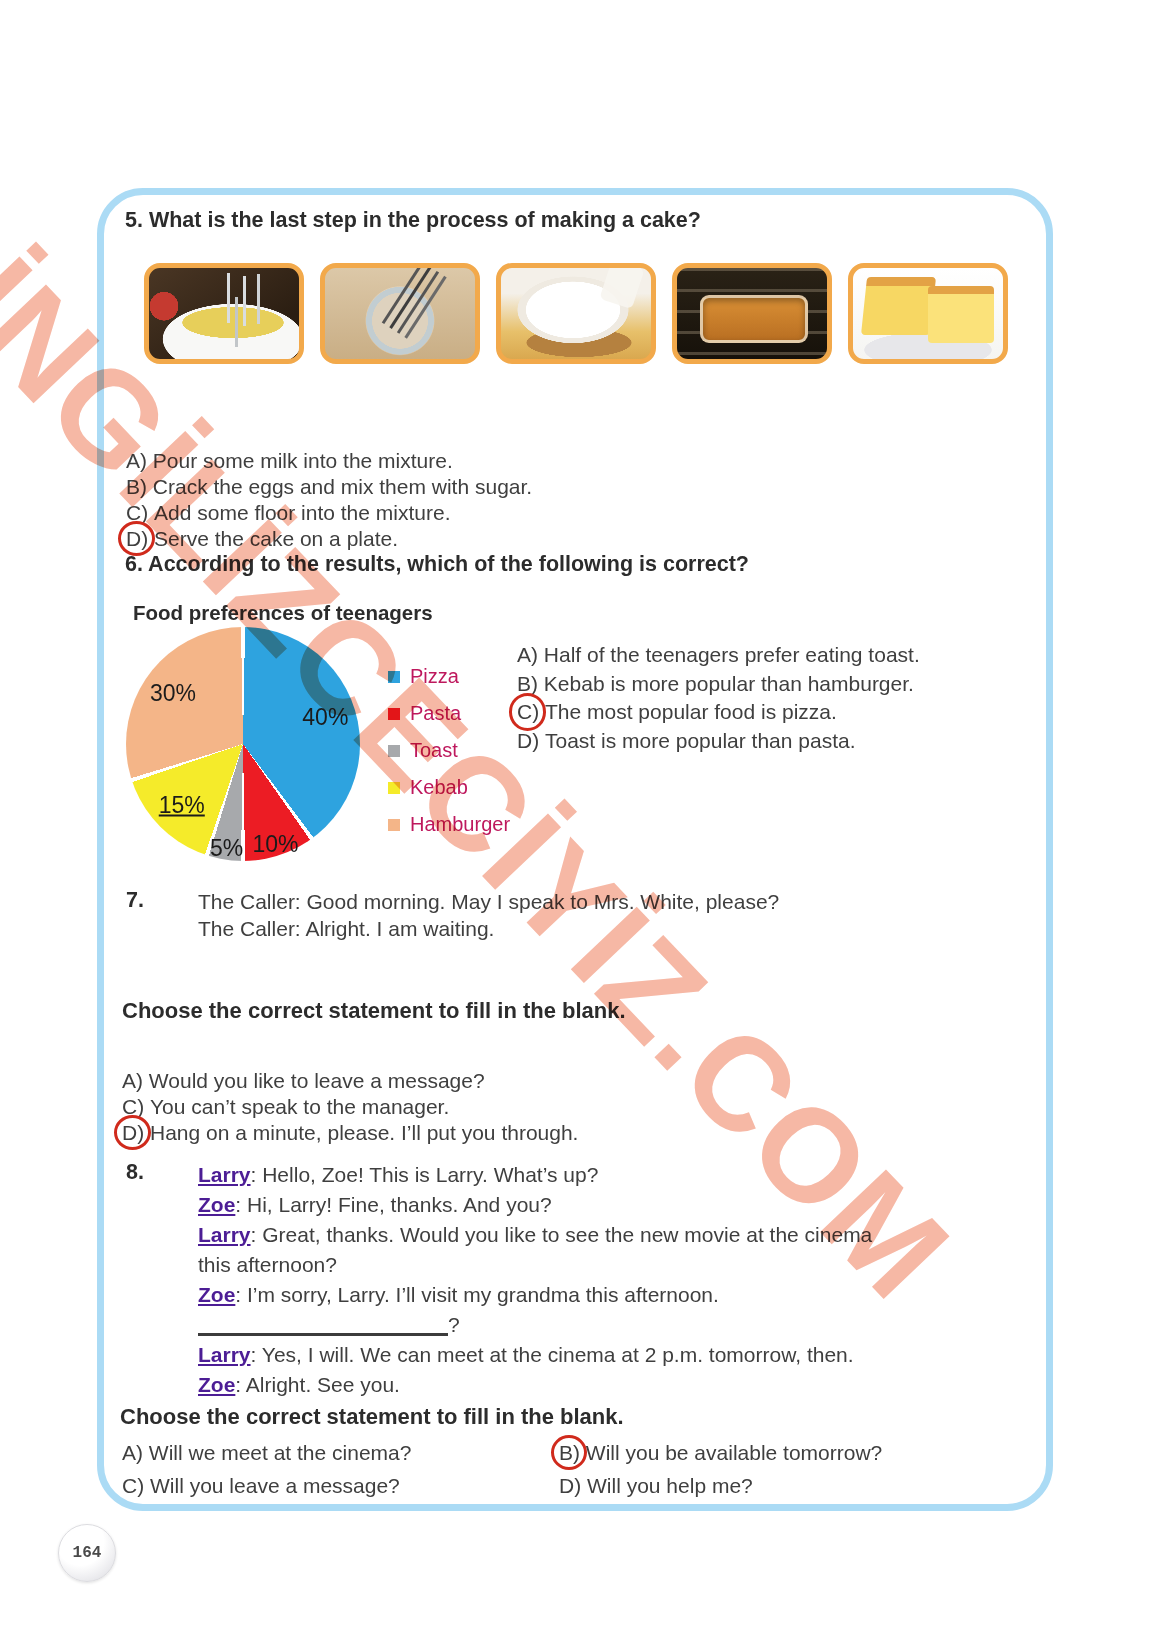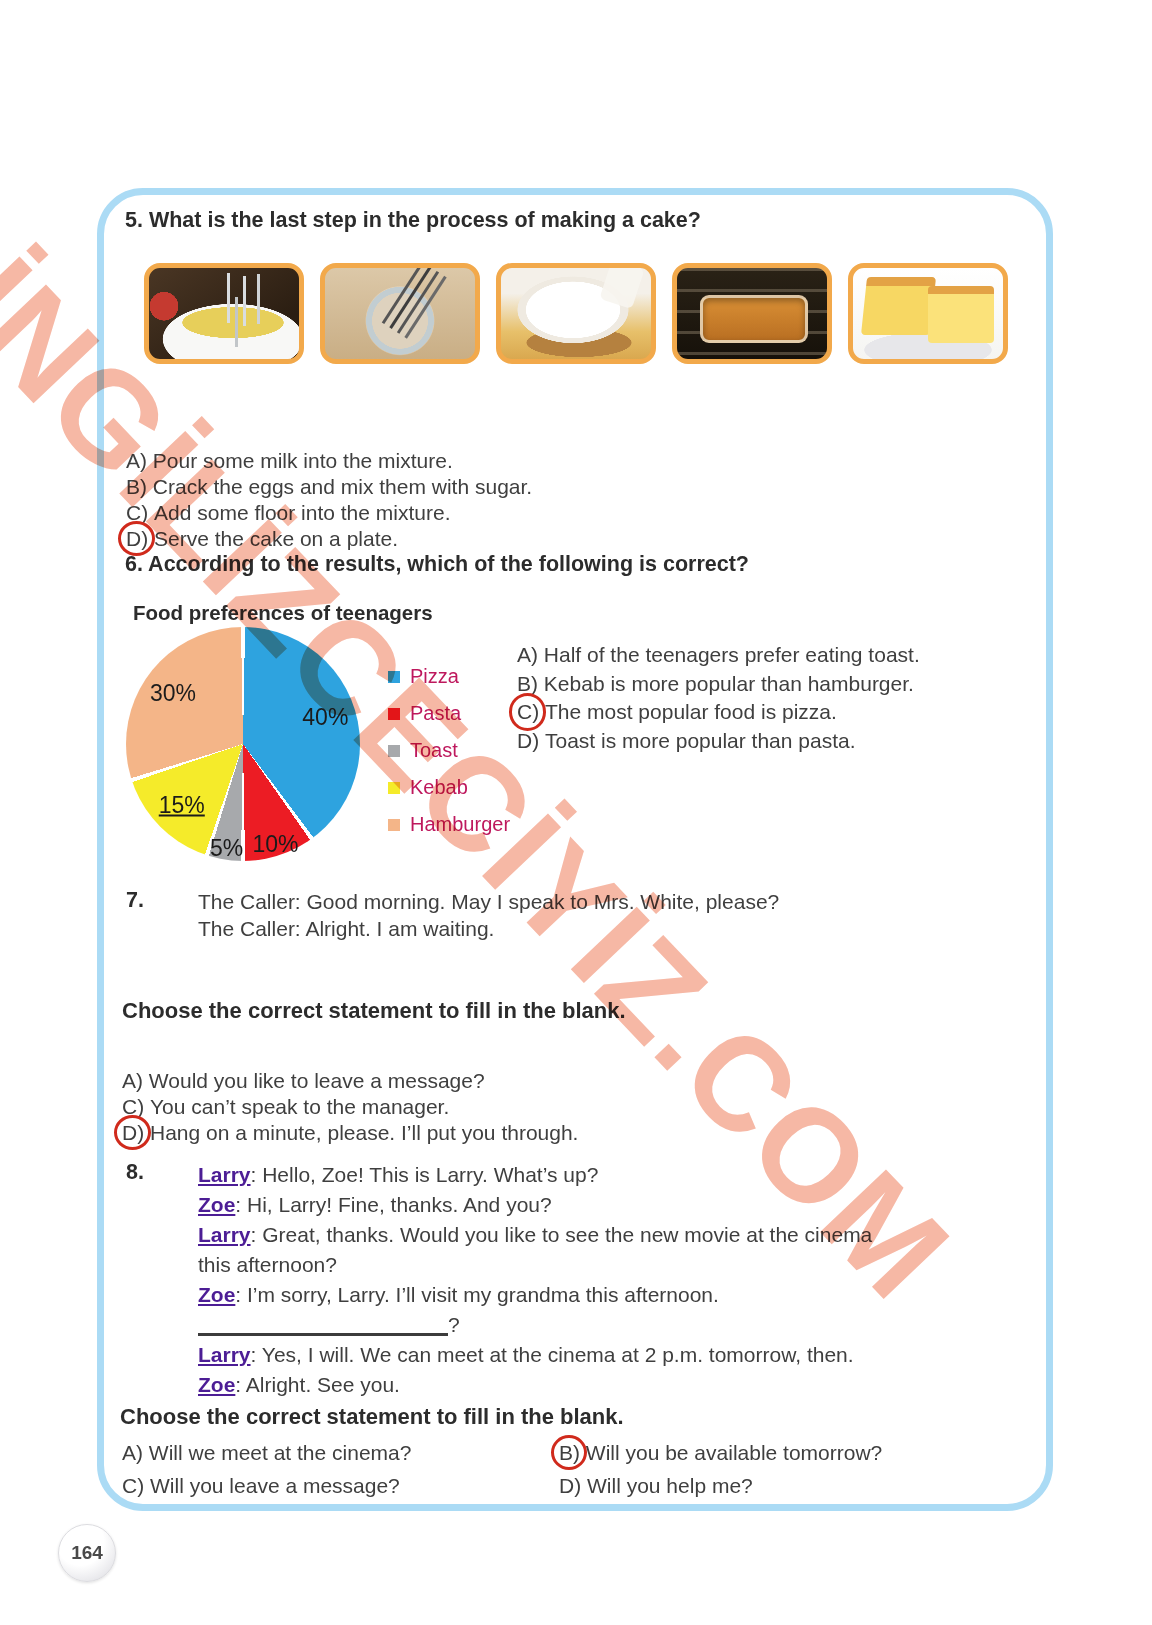--- a/index.html
+++ b/index.html
@@ -89,21 +89,21 @@
   .speaker{font-weight:bold;color:#4c1d95;text-decoration:underline;}
   #q8-heading{left:120px;top:1404px;}
   #q8-options{left:122px;top:1440px;display:grid;grid-template-columns:437px auto;row-gap:7px;}
 
   
   #badge{
     left:58px;top:1524px;width:56px;height:56px;border-radius:50%;
     background:radial-gradient(circle at 38% 30%, #ffffff 0 45%, #ececef 72%, #d7d7dc 100%);
     border:1px solid #dcdce0;box-shadow:0 1px 3px rgba(0,0,0,0.12);
     display:flex;align-items:center;justify-content:center;
-    font-size:19px;font-weight:bold;color:#4a4a4a;
+    font-size:16px;font-weight:bold;color:#4a4a4a;font-family:Liberation Mono, monospace;
   }
   .watermark{
     position:absolute;left:28px;top:236px;z-index:40;pointer-events:none;
     font-size:132px;font-weight:bold;letter-spacing:2px;line-height:1;white-space:nowrap;
     transform:rotate(46.5deg);transform-origin:0 0;
     mix-blend-mode:multiply;opacity:0.72;
   }
 </style>
 </head>
 <body>

